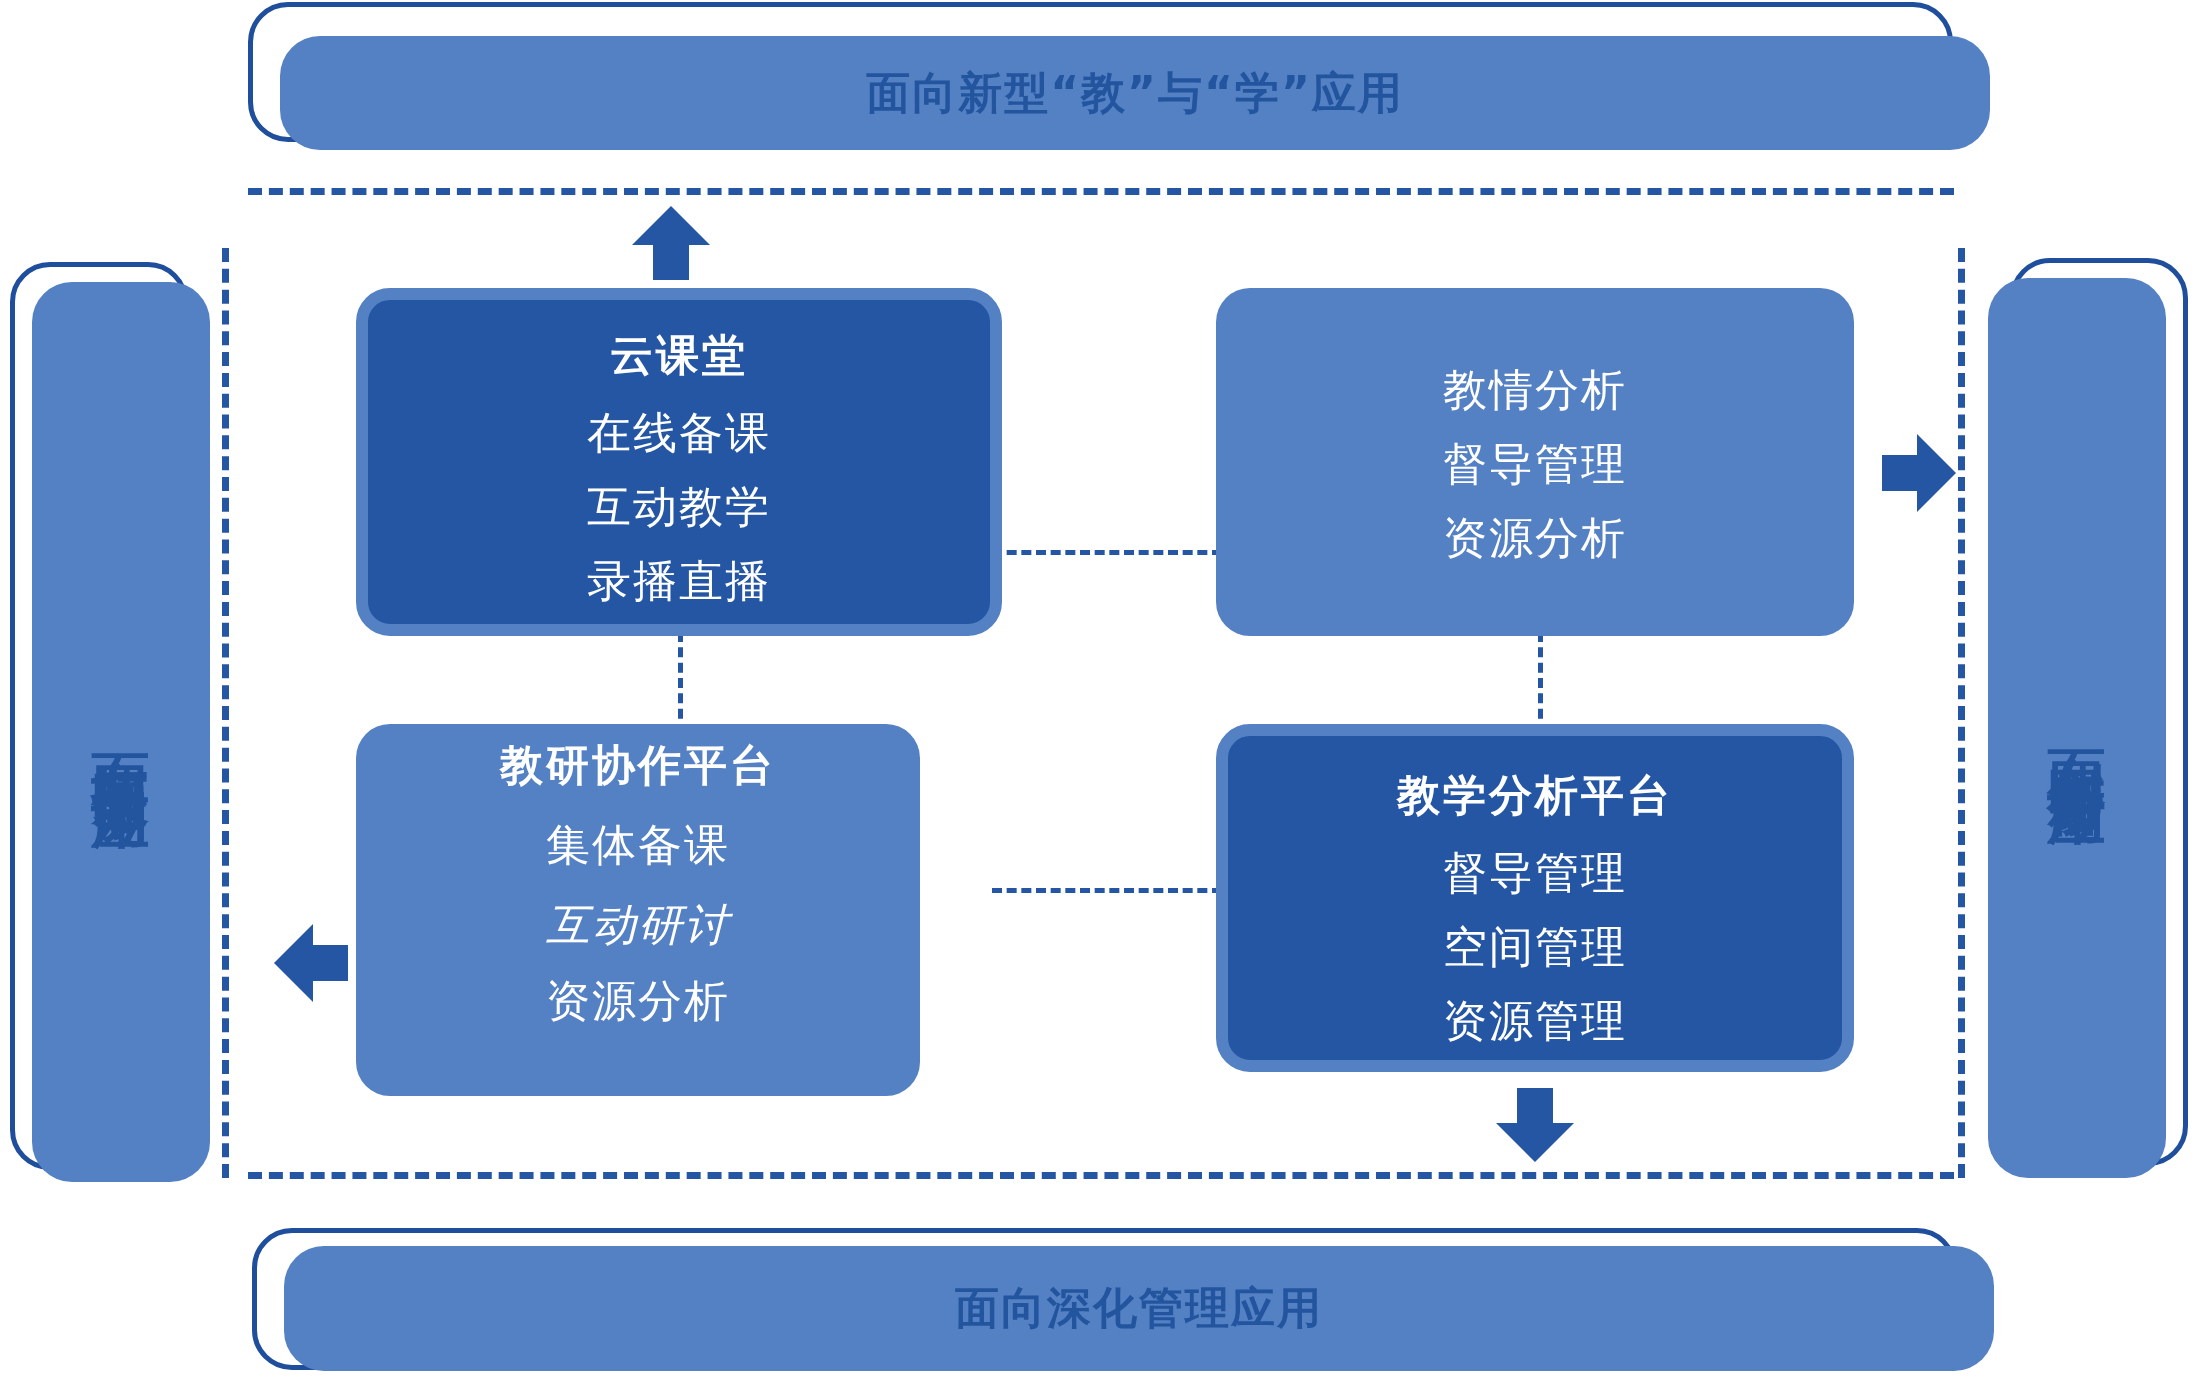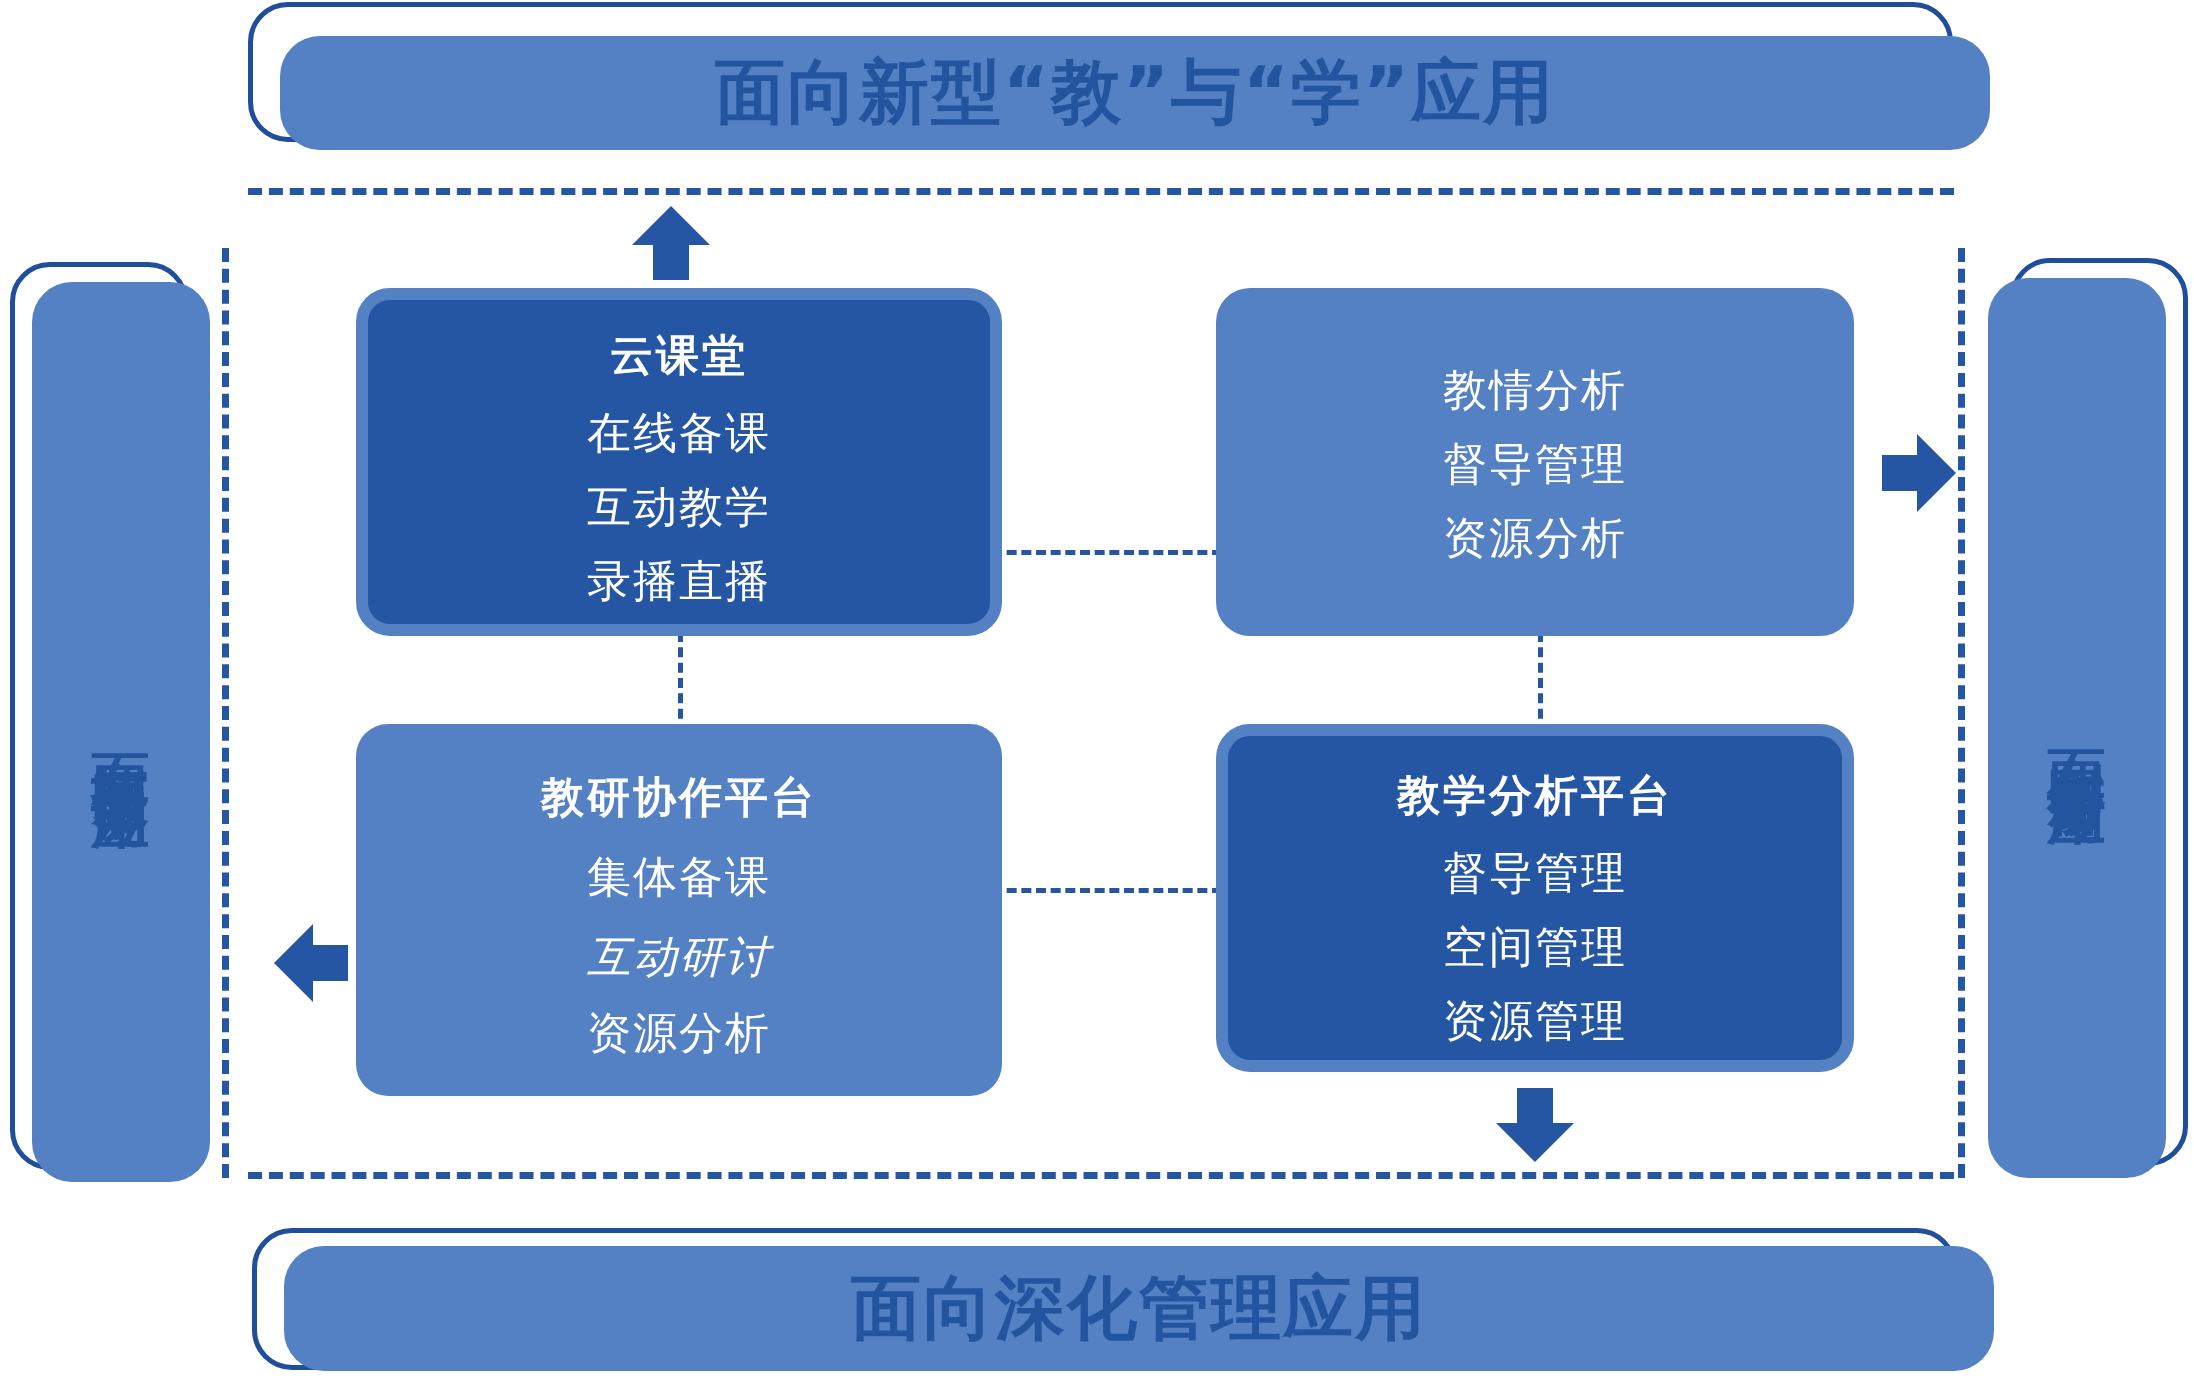--- a/index.html
+++ b/index.html
@@ -36,21 +36,21 @@
     align-items:center;
     justify-content:center;
     color:#23559f;
     font-weight:bold;
     letter-spacing:2px;
     white-space:nowrap;
     user-select:none;
   }
 
   
-  .band-h .label{font-size:70px;}
+  .band-h .label{font-size:44px;}
   
   .band-v .label{
     font-size:58px;
     writing-mode:vertical-rl;
     text-orientation:upright;
     letter-spacing:6px;
     line-height:1;
   }
 
   
@@ -161,21 +161,21 @@
     <div class="card-item" style="margin-top:30px;">互动教学</div>
     <div class="card-item" style="margin-top:30px;">录播直播</div>
   </div>
 
   <div class="card light" style="left:1216px; top:288px; width:638px; height:348px; padding-top:46px;">
     <div class="card-item" style="margin-top:34px;">教情分析</div>
     <div class="card-item" style="margin-top:30px;">督导管理</div>
     <div class="card-item" style="margin-top:30px;">资源分析</div>
   </div>
 
-  <div class="card light" style="left:356px; top:724px; width:646px; height:372px; padding-top:52px;border-radius:32px;">
+  <div class="card light" style="left:356px; top:724px; width:564px; height:372px; padding-top:20px;">
     <div class="card-title">教研协作平台</div>
     <div class="card-item" style="margin-top:36px;">集体备课</div>
     <div class="card-item" style="margin-top:36px;font-style:italic;">互动研讨</div>
     <div class="card-item" style="margin-top:32px;">资源分析</div>
   </div>
 
   <div class="card dark" style="left:1216px; top:724px; width:638px; height:348px; padding-top:38px;">
     <div class="card-title">教学分析平台</div>
     <div class="card-item" style="margin-top:34px;">督导管理</div>
     <div class="card-item" style="margin-top:30px;">空间管理</div>

